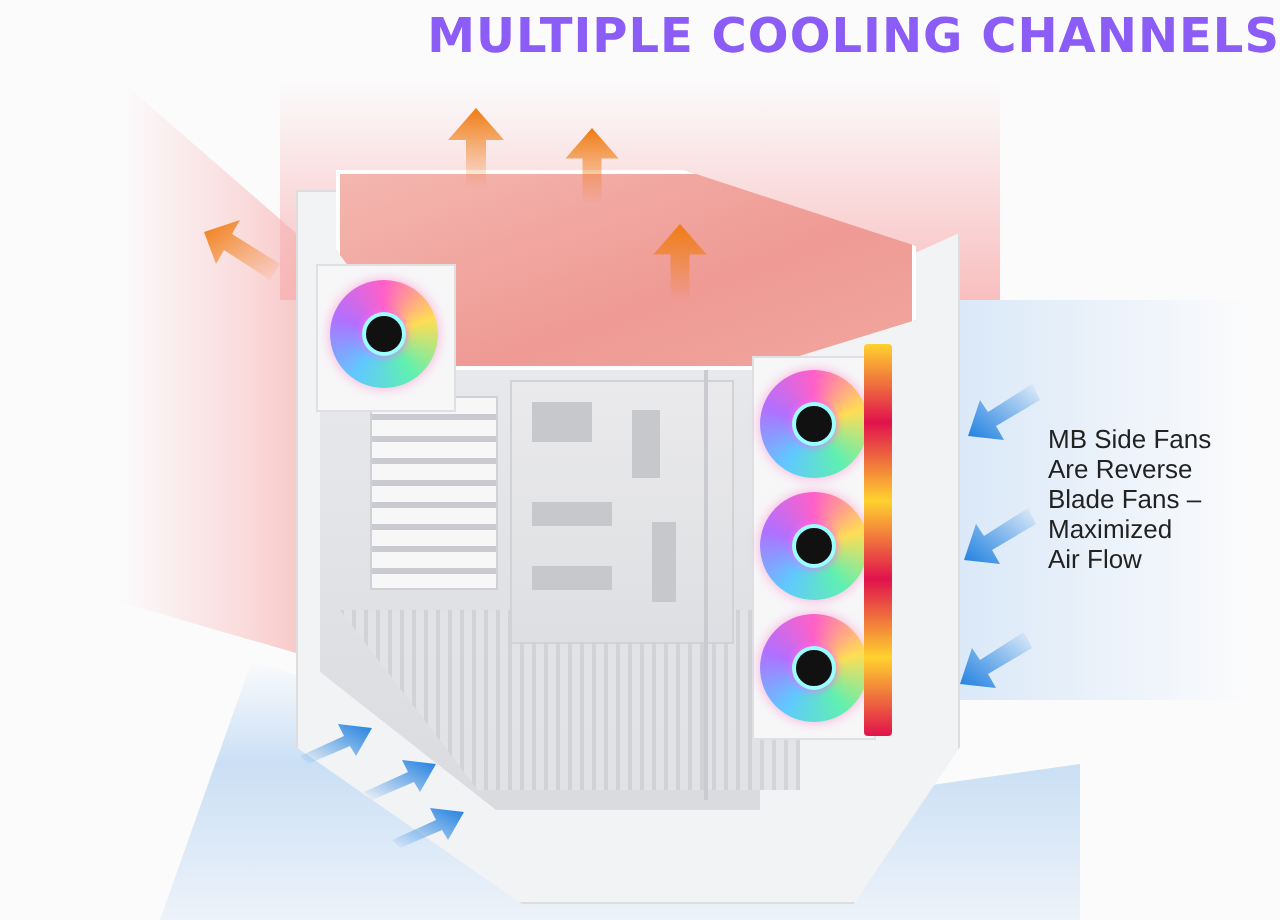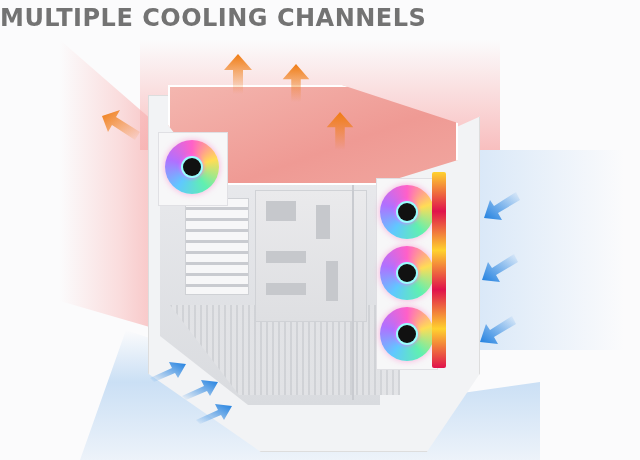--- a/index.html
+++ b/index.html
@@ -1,18 +1,18 @@
 <!DOCTYPE html>
 <html><head>
 <meta charset="utf-8">
 <style>
   html, body { margin:0; padding:0; }
   body { width:640px; height:460px; overflow:hidden; background:#ffffff; font-family:"Liberation Sans", sans-serif; position:relative; }
   .stage { position:absolute; left:0; top:0; width:640px; height:460px; overflow:hidden; background:#fbfbfc; }
-  .title { position:absolute; left:0; top:4px; width:640px; text-align:left; font-family:"DejaVu Sans", sans-serif; font-weight:bold; font-size:24px; letter-spacing:0.5px; color:#737373; }
+  .title { position:absolute; left:0; top:4px; width:640px; text-align:right; font-family:"DejaVu Sans", sans-serif; font-weight:bold; font-size:24px; letter-spacing:0.5px; color:#8b5cf6; }
   .zone { position:absolute; }
   .zone-top { left:140px; top:40px; width:360px; height:110px; background:linear-gradient(to bottom, rgba(255,255,255,0) 0%, rgba(248,170,170,0.45) 60%, rgba(246,150,150,0.6) 100%); clip-path:polygon(0 0,100% 0,100% 100%,0 100%); }
   .zone-left { left:60px; top:40px; width:100px; height:290px; background:linear-gradient(to right, rgba(255,255,255,0) 0%, rgba(249,190,190,0.5) 60%, rgba(246,170,170,0.7) 100%); clip-path:polygon(0 0,100% 30%,100% 100%,0 90%); }
   .zone-right { left:480px; top:150px; width:160px; height:200px; background:linear-gradient(to left, rgba(255,255,255,0) 10%, rgba(196,220,245,0.6) 100%); }
   .zone-bottom { left:80px; top:330px; width:460px; height:130px; background:linear-gradient(to top, rgba(180,210,240,0.2) 0%, rgba(170,205,240,0.6) 60%, rgba(255,255,255,0) 100%); clip-path:polygon(10% 0,60% 60%,100% 40%,100% 100%,0 100%); }
 
   
   .case-top { position:absolute; left:168px; top:85px; width:290px; height:100px; background:linear-gradient(160deg,#f4b7b0 0%,#ef9a94 60%,#f1a7a0 100%); clip-path:polygon(0 0,60% 0,100% 38%,100% 75%,72% 100%,16% 100%,0 40%); box-shadow:0 0 0 2px #fff inset; }
   .case-frame { position:absolute; left:148px; top:95px; width:330px; height:355px; background:#f2f3f5; clip-path:polygon(0 0,10% 0,22% 21%,64% 21%,100% 6%,100% 78%,84% 100%,34% 100%,0 78%); border:1px solid #ddd; }
   .case-inner { position:absolute; left:160px; top:175px; width:220px; height:230px; background:linear-gradient(180deg,#e8e9ec 0%,#d9dbdf 100%); clip-path:polygon(0 0,100% 0,100% 100%,40% 100%,0 70%); }
@@ -115,13 +115,20 @@
       </defs>
     <path d="M0 18 L22 8 L19 2 L36 4 L28 18 L25 13 L4 22 Z" fill="url(#gb2)"></path>
   </svg>
   <svg class="arrow" style="left:182px;top:378px;width:36px;height:22px;" viewBox="0 0 36 22">
     <path d="M0 18 L22 8 L19 2 L36 4 L28 18 L25 13 L4 22 Z" fill="url(#gb2)"></path>
   </svg>
   <svg class="arrow" style="left:196px;top:402px;width:36px;height:22px;" viewBox="0 0 36 22">
     <path d="M0 18 L22 8 L19 2 L36 4 L28 18 L25 13 L4 22 Z" fill="url(#gb2)"></path>
   </svg>
 
+  <div class="callout">
+    <span>MB Side Fans</span>
+    <span>Are Reverse</span>
+    <span>Blade Fans –</span>
+    <span>Maximized</span>
+    <span>Air Flow</span>
+  </div>
 </div>
 
 </body></html>

